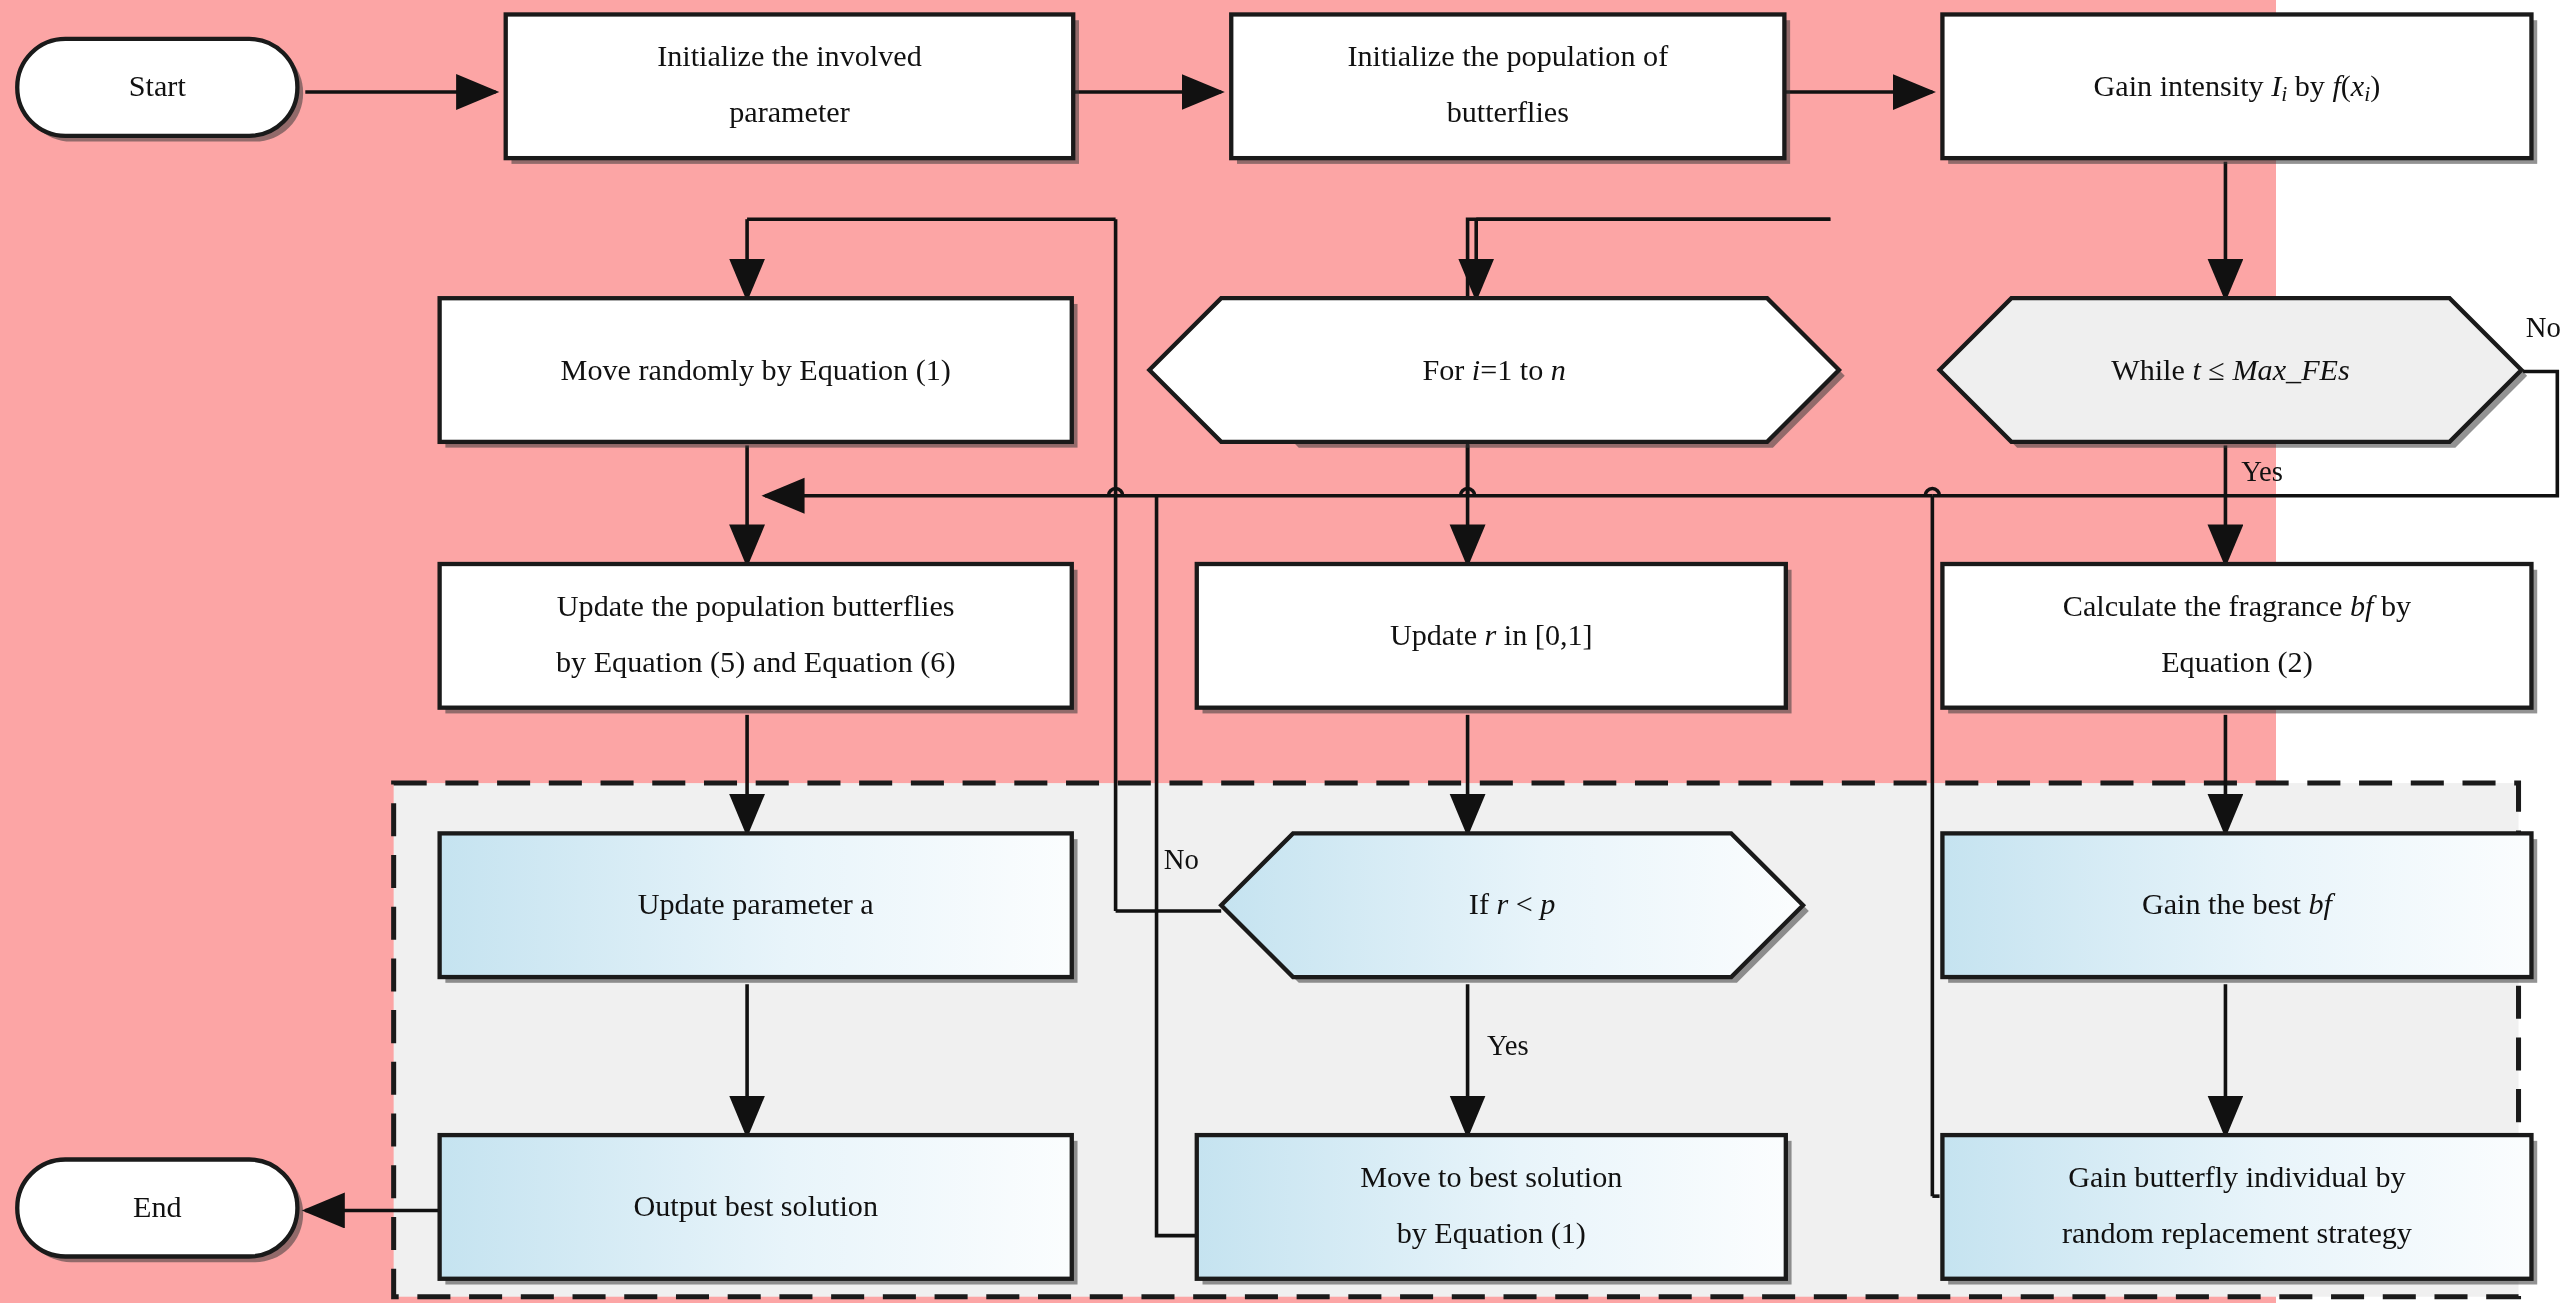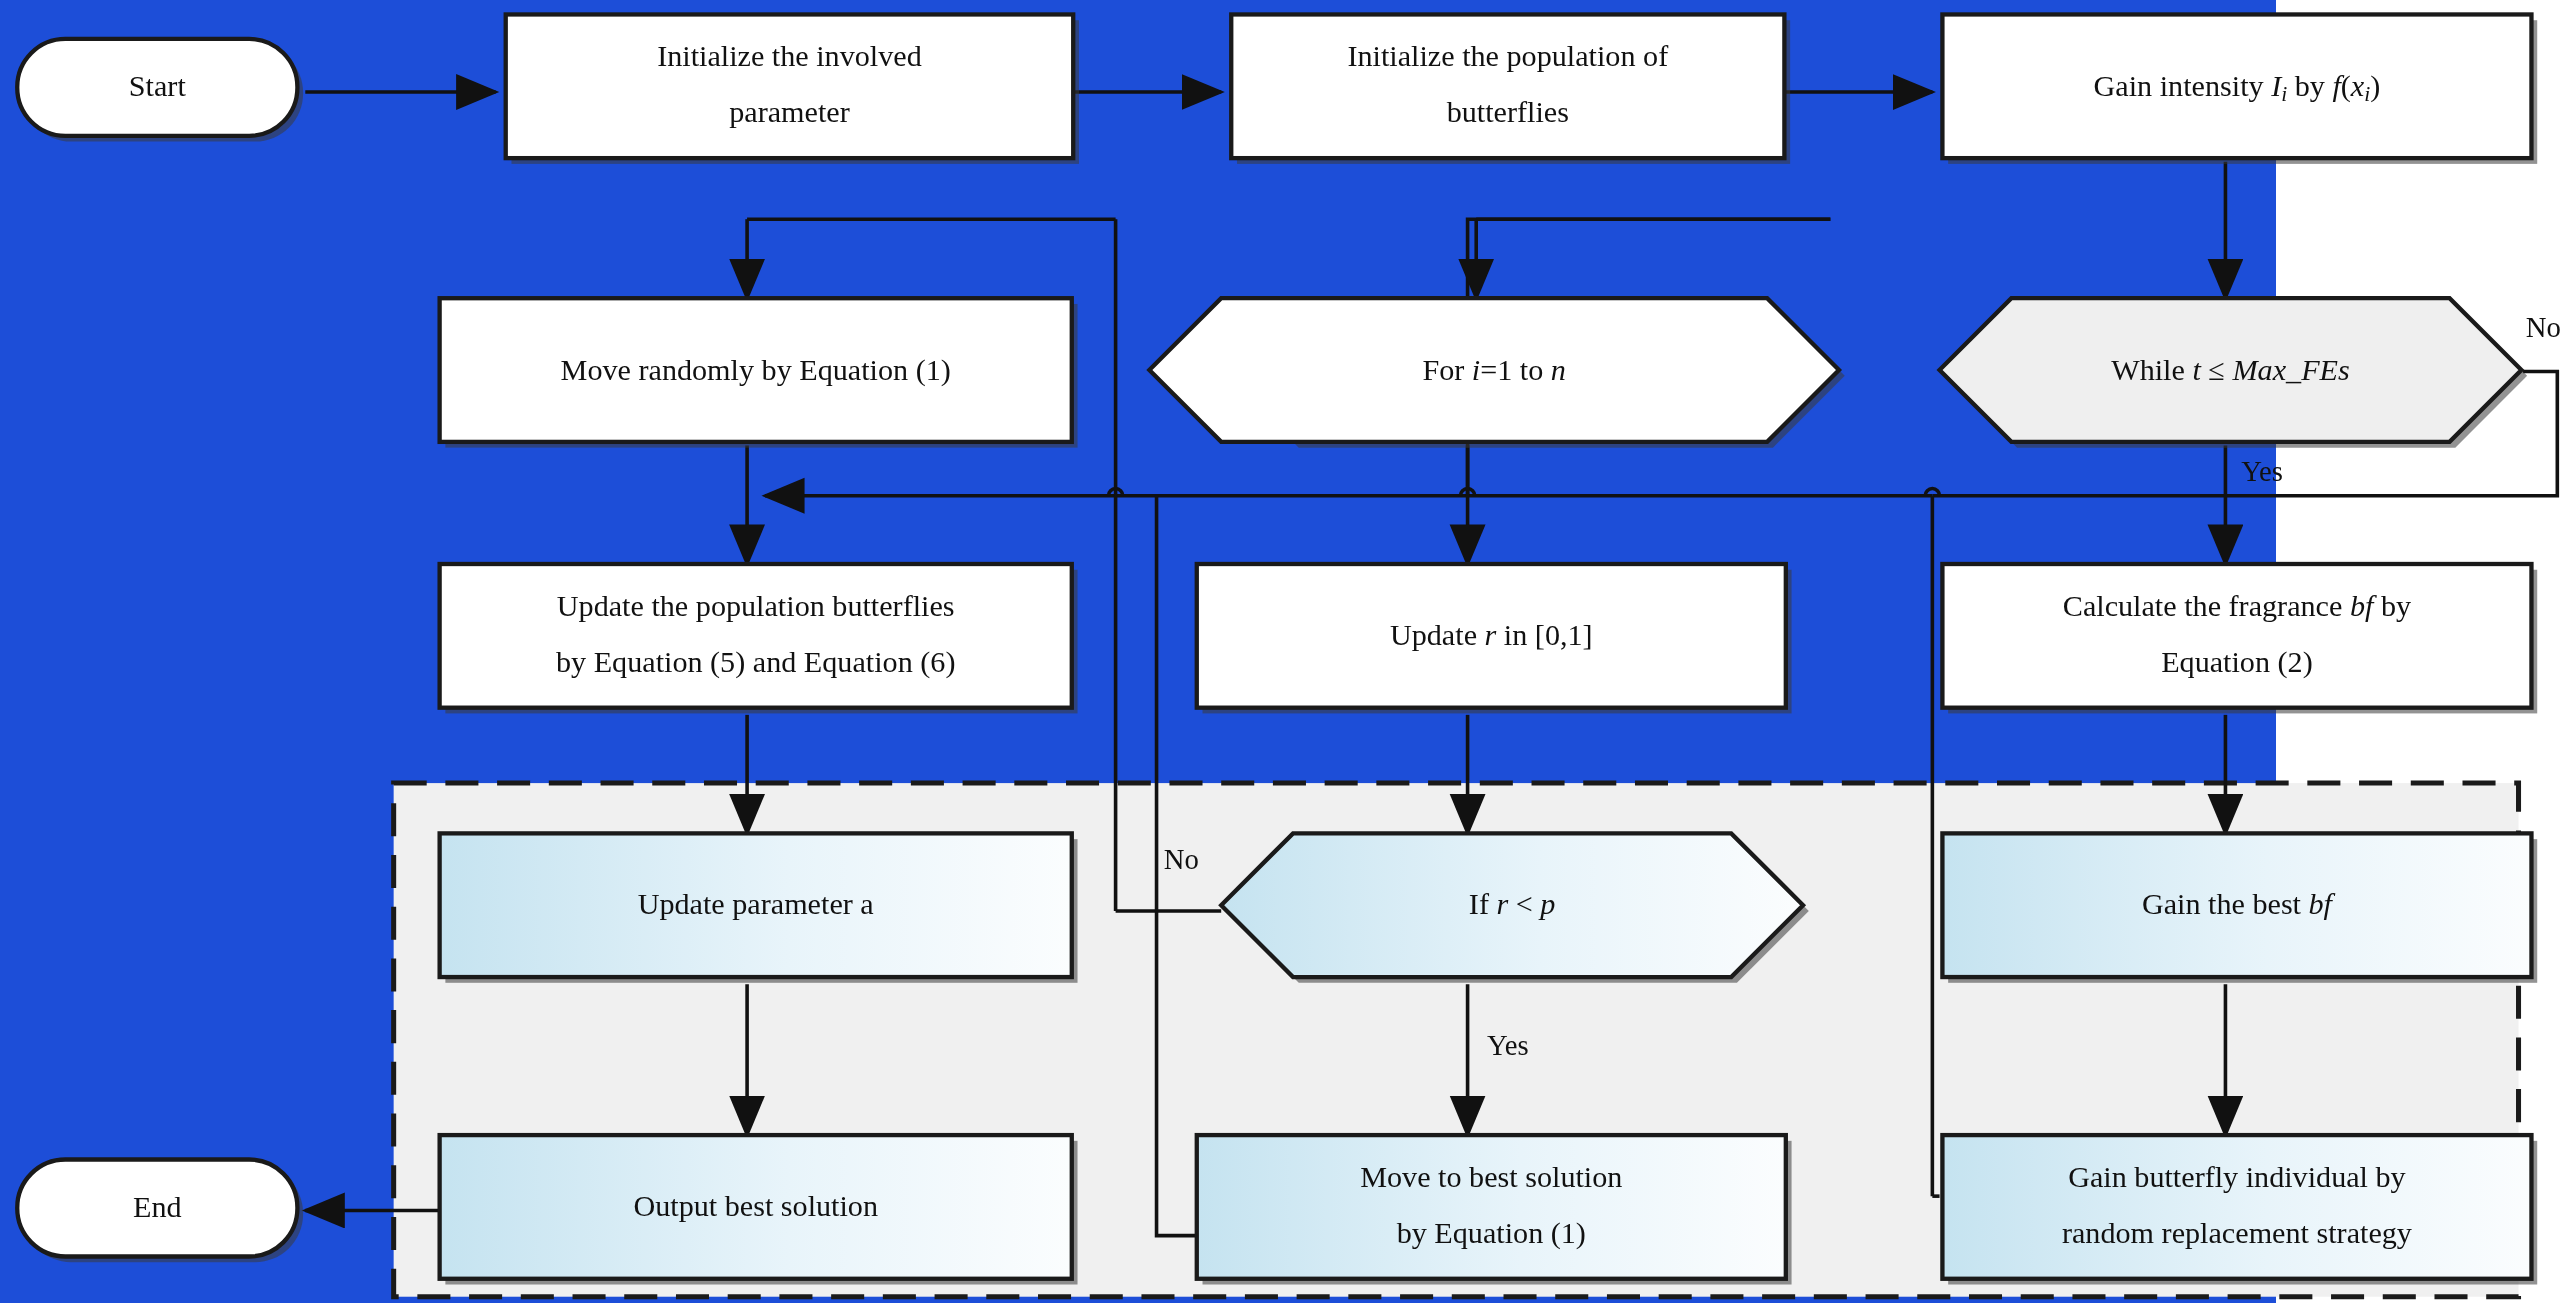--- a/index.html
+++ b/index.html
@@ -4,21 +4,21 @@
 <style>
   html, body {
     margin: 0;
     padding: 0;
     background: #ffffff;
   }
   #stage {
     position: relative;
     width: 2276px;
     height: 1304px;
-    background: #1d4ed8;
+    background: #fca5a5;
     font-family: "Liberation Serif", "DejaVu Serif", serif;
   }
   svg#flow {
     position: absolute;
     top: 0;
     left: 0;
     width: 2576px;
     height: 1304px;
   }
   .nodetext {

